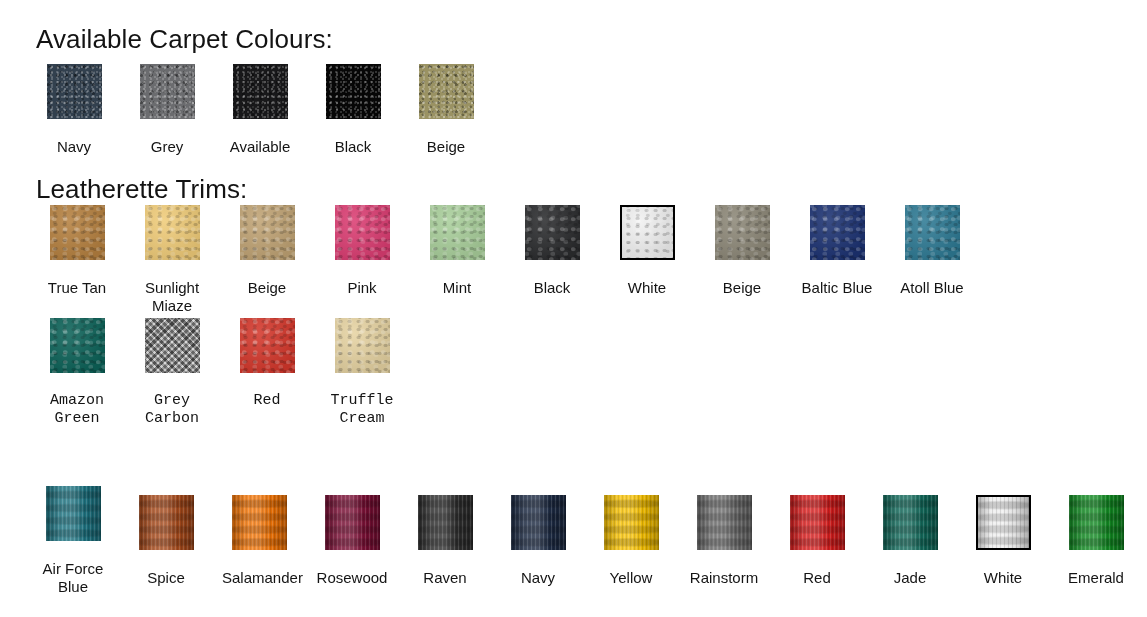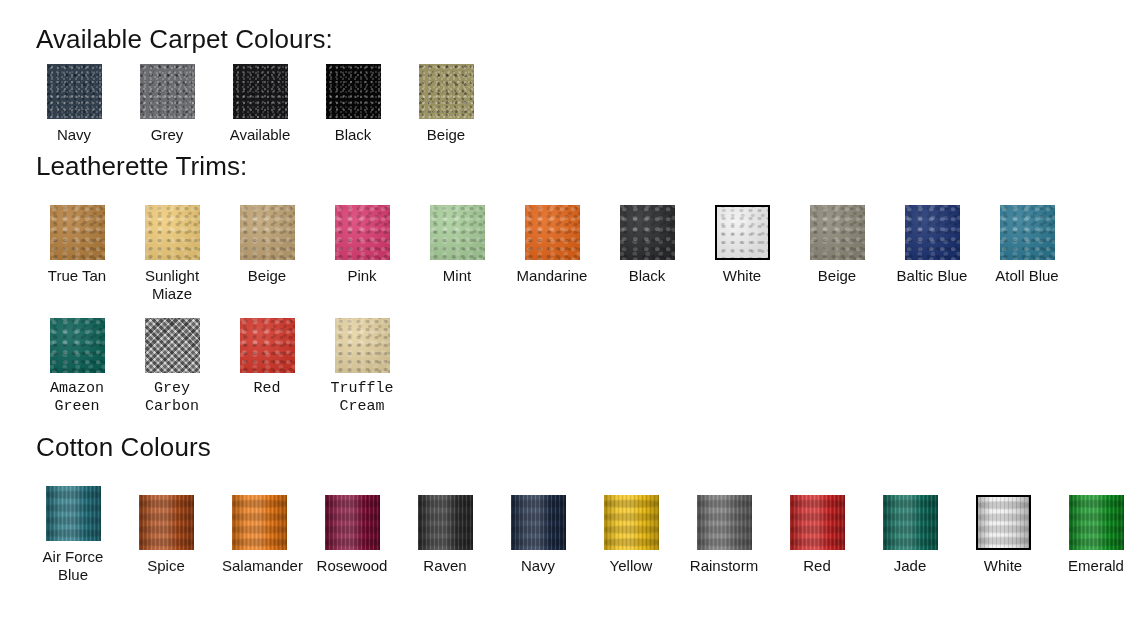--- a/index.html
+++ b/index.html
@@ -25,33 +25,34 @@
     position: absolute;
     left: 36px;
     font-size: 26px;
     font-weight: 400;
     letter-spacing: 0.1px;
     color: #131313;
     white-space: nowrap;
     line-height: 1;
   }
   #heading-carpet { top: 26px; }
-  #heading-leatherette { top: 153px; }
+  #heading-leatherette { top: 176px; }
   #heading-cotton { top: 434px; }
 
   .swatch-row {
     position: absolute;
     display: flex;
     align-items: flex-start;
   }
 
   .swatch-cell {
     display: flex;
     flex-direction: column;
     align-items: center;
+    gap: 12px;
   }
 
   .swatch {
     width: 55px;
     height: 55px;
     position: relative;
     overflow: hidden;
     flex: none;
   }
   .swatch.bordered {
@@ -201,24 +202,20 @@
       </div>
       <div class="swatch-cell">
         <div class="swatch tex-leather" style="background: rgb(219, 61, 114);"></div>
         <div class="swatch-label">Pink</div>
       </div>
       <div class="swatch-cell">
         <div class="swatch tex-leather" style="background: rgb(169, 207, 155);"></div>
         <div class="swatch-label">Mint</div>
       </div>
       <div class="swatch-cell">
-        <div class="swatch tex-leather" style="background: rgb(228, 102, 26);"></div>
-        <div class="swatch-label">Mandarine</div>
-      </div>
-      <div class="swatch-cell">
         <div class="swatch tex-leather" style="background: rgb(43, 44, 46);"></div>
         <div class="swatch-label">Black</div>
       </div>
       <div class="swatch-cell">
         <div class="swatch tex-leather bordered" style="background: rgb(241, 241, 241);"></div>
         <div class="swatch-label">White</div>
       </div>
       <div class="swatch-cell">
         <div class="swatch tex-leather" style="background: rgb(141, 136, 120);"></div>
         <div class="swatch-label">Beige</div>
@@ -244,21 +241,20 @@
       <div class="swatch-cell">
         <div class="swatch tex-leather" style="background: rgb(212, 55, 43);"></div>
         <div class="swatch-label">Red</div>
       </div>
       <div class="swatch-cell">
         <div class="swatch tex-leather" style="background: rgb(230, 211, 162);"></div>
         <div class="swatch-label">Truffle Cream</div>
       </div>
     </div>
 
-  <div class="section-heading" id="heading-cotton">Cotton Colours</div>
   <div class="swatch-row" id="row-cotton" style="left: 36px; top: 486px; gap: 19px; align-items: center;">
       <div class="swatch-cell">
         <div class="swatch tex-cotton" style="background: rgb(29, 116, 130);"></div>
         <div class="swatch-label">Air Force Blue</div>
       </div>
       <div class="swatch-cell">
         <div class="swatch tex-cotton" style="background: rgb(167, 74, 27);"></div>
         <div class="swatch-label">Spice</div>
       </div>
       <div class="swatch-cell">

